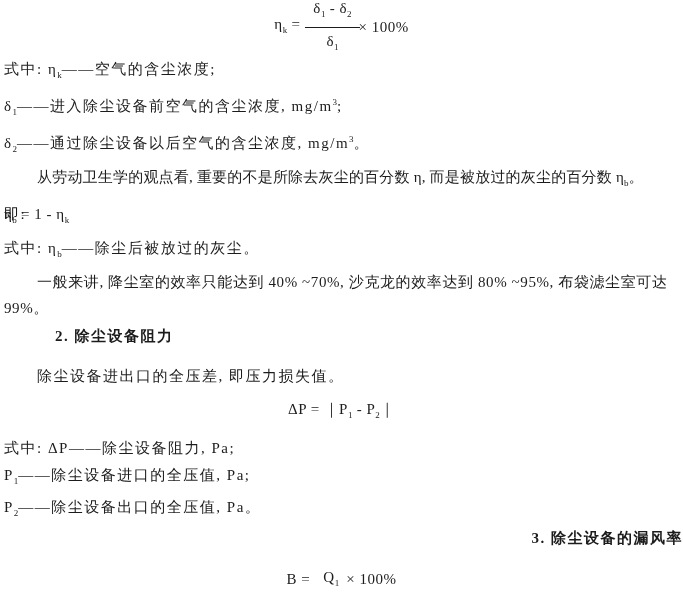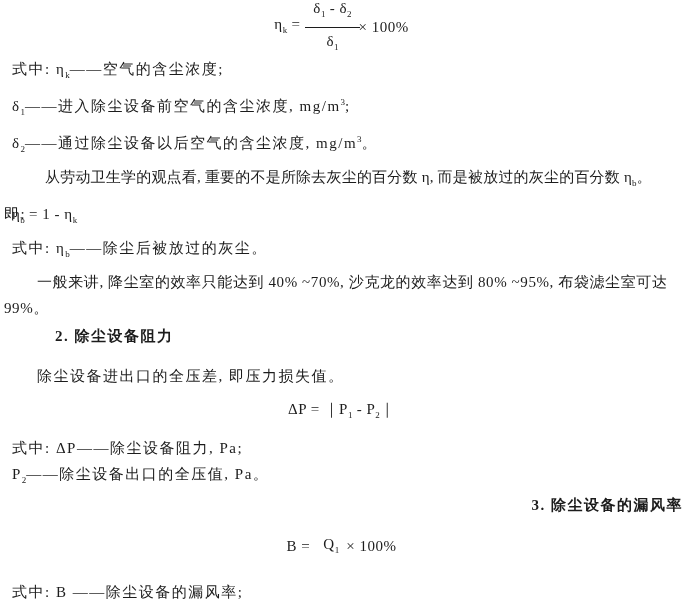--- a/index.html
+++ b/index.html
@@ -11,21 +11,21 @@
     height: 606px;
     overflow: hidden;
     background: #ffffff;
     color: #1c1c1c;
     font-family: "Liberation Serif", "DejaVu Serif", serif;
     font-size: 15px;
     line-height: 22px;
   }
   .page { padding: 2px 0 0 0; width: 683px; }
 
-  .line { margin: 0; padding-left: 12px; letter-spacing: 1.5px; white-space: nowrap; }
+  .line { margin: 0; padding-left: 4px; letter-spacing: 1.5px; white-space: nowrap; }
   .sym-line { }
   .para { margin: 0; padding: 0 4px; text-indent: 33px; letter-spacing: 0.6px; line-height: 26px; }
   .heading { margin: 0; padding-left: 35px; font-weight: bold; letter-spacing: 1.5px; }
 
   .sub { font-size: 9px; vertical-align: -4px; letter-spacing: 0; }
   .sup { font-size: 9px; vertical-align: 6px; letter-spacing: 0; }
 
   .formula-row {
     display: flex;
     align-items: center;
@@ -91,20 +91,21 @@
   <p id="p-efficiency" class="para">一般来讲, 降尘室的效率只能达到 40% ~70%, 沙克龙的效率达到 80% ~95%, 布袋滤尘室可达 99%。</p>
 
   <p id="h-2" class="heading">2. 除尘设备阻力</p>
   <p id="l-resist" class="para">除尘设备进出口的全压差, 即压力损失值。</p>
 
   <div id="f-pressure" class="formula-row">
     <span><span>ΔP = ｜P</span><span class="sub">1</span><span> - P</span><span class="sub">2</span><span>｜</span></span>
   </div>
 
   <p id="l-dp-def" class="line"><span>式中: ΔP——除尘设备阻力, Pa;</span></p>
+  <p id="l-p1-def" class="line sym-line"><span>P</span><span class="sub">1</span><span>——除尘设备进口的全压值, Pa;</span></p>
   <p id="l-p2-def" class="line sym-line"><span>P</span><span class="sub">2</span><span>——除尘设备出口的全压值, Pa。</span></p>
 
   <p id="h-3" class="heading">3. 除尘设备的漏风率</p>
 
   <div id="f-leakage" class="formula-row">
     <span class="f-lhs"><span>B =</span></span>
     <span class="frac">
       <span class="den"><span>Q</span><span class="sub">1</span></span>
     </span>
     <span class="f-suffix"><span>× 100%</span></span>

